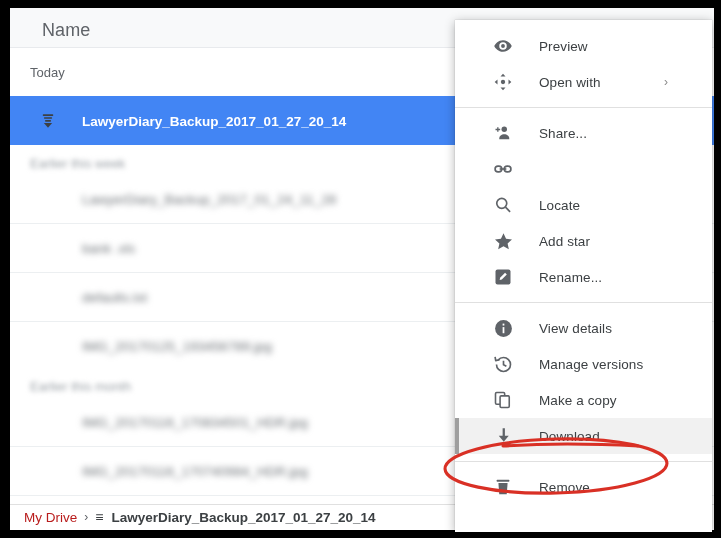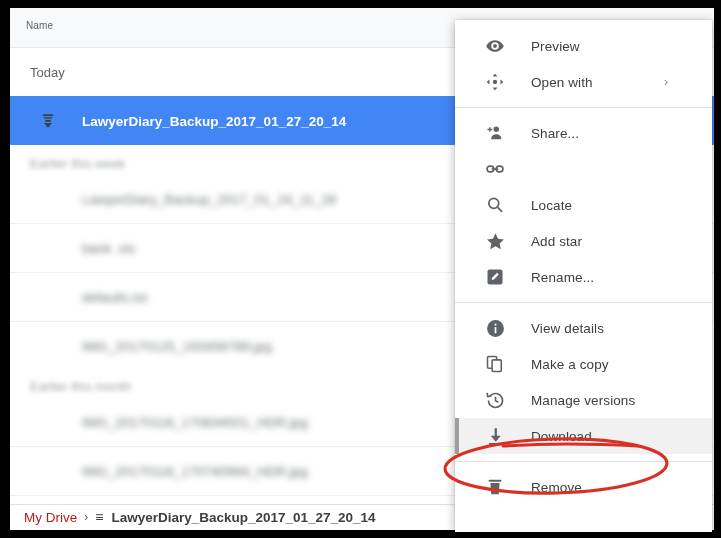--- a/index.html
+++ b/index.html
@@ -26,22 +26,22 @@
   .col-header {
     position: absolute;
     left: 0; top: 0;
     width: 100%; height: 40px;
     background: #f8f9fa;
     border-bottom: 1px solid #e8eaed;
     box-sizing: border-box;
   }
   .col-header .lbl {
     position: absolute;
-    left: 16px; top: 12px;
-    font-size: 10px;
+    left: 32px; top: 12px;
+    font-size: 18px;
     color: #5f6368;
     letter-spacing: .1px;
   }
   .group-head {
     position: absolute;
     left: 0;
     width: 100%;
     height: 38px;
     background: #ffffff;
     box-sizing: border-box;
@@ -153,21 +153,21 @@
     background: #ffffff;
     box-shadow: 0 2px 10px rgba(0,0,0,0.30), 0 0 1px rgba(0,0,0,0.25);
     overflow: hidden;
     box-sizing: border-box;
   }
   .mi {
     position: relative;
     height: 36px;
     display: flex;
     align-items: center;
-    padding-left: 28px;
+    padding-left: 36px;
     box-sizing: border-box;
   }
   .mi.hl { background: #f1f1f1; }
   .mi.hl::before {
     content: "";
     position: absolute;
     left: 0; top: 0;
     width: 4px; height: 100%;
     background: #9e9e9e;
   }
@@ -366,39 +366,39 @@
             <circle cx="12" cy="12" r="9.6"></circle>
             <rect x="11" y="10.4" width="2" height="7" fill="#fff"></rect>
             <rect x="11" y="6.4" width="2" height="2.2" fill="#fff"></rect>
           </svg>
       </span>
       <span class="mi-label">View details</span>
     </div>
 
     <div class="mi">
       <span class="mi-icon">
-        <svg width="20" height="20" viewBox="0 0 24 24" fill="none" stroke="#5f6368" stroke-width="1.9">
-            <rect x="3" y="3" width="11" height="14" rx="1.4"></rect>
-            <rect x="8.5" y="7" width="11" height="14" rx="1.4" fill="#fff"></rect>
-          </svg>
-      </span>
-      <span class="mi-label">Make a copy</span>
-    </div>
-
-    <div class="mi">
-      <span class="mi-icon">
         <svg width="21" height="21" viewBox="0 0 24 24" fill="none" stroke="#5f6368" stroke-width="1.9">
             <path d="M4 12a8 8 0 108-8 8 8 0 00-6.2 3"></path>
             <polyline points="2.4,3.2 3.1,7.6 7.4,6.6" stroke-linejoin="round"></polyline>
             <polyline points="12,7.6 12,12.3 15.3,14"></polyline>
           </svg>
       </span>
       <span class="mi-label">Manage versions</span>
     </div>
 
+    <div class="mi">
+      <span class="mi-icon">
+        <svg width="20" height="20" viewBox="0 0 24 24" fill="none" stroke="#5f6368" stroke-width="1.9">
+            <rect x="3" y="3" width="11" height="14" rx="1.4"></rect>
+            <rect x="8.5" y="7" width="11" height="14" rx="1.4" fill="#fff"></rect>
+          </svg>
+      </span>
+      <span class="mi-label">Make a copy</span>
+    </div>
+
     <div class="mi hl">
       <span class="mi-icon">
         <svg width="21" height="21" viewBox="0 0 24 24" fill="#5f6368">
             <path d="M11 2.6h2.6v8.4H18L12.3 18 6.6 11h4.4z"></path>
             <rect x="4.6" y="19.4" width="15.4" height="2.2"></rect>
           </svg>
       </span>
       <span class="mi-label">Download</span>
     </div>
 

